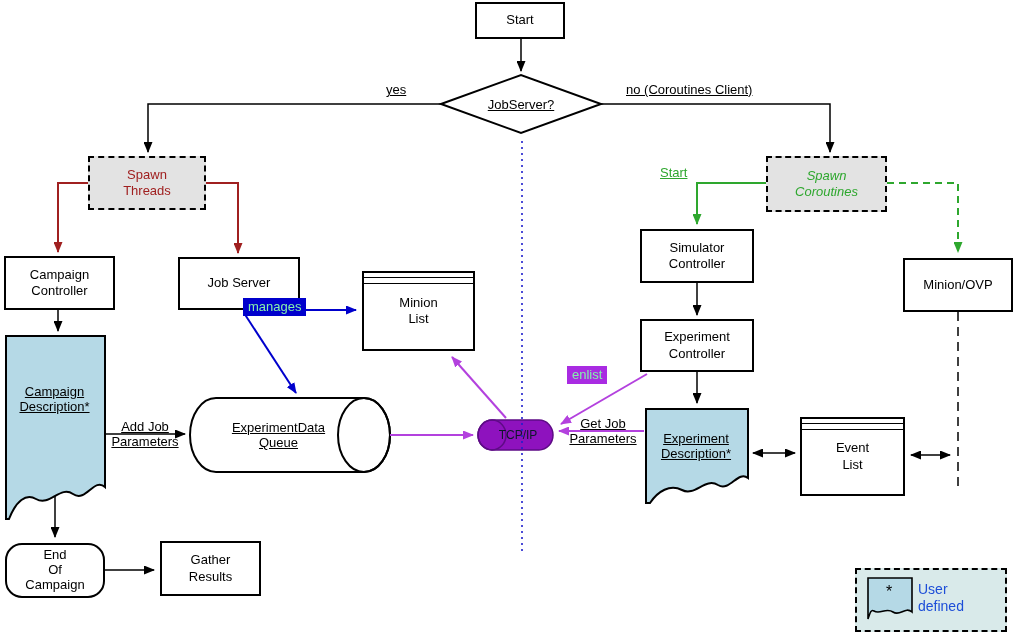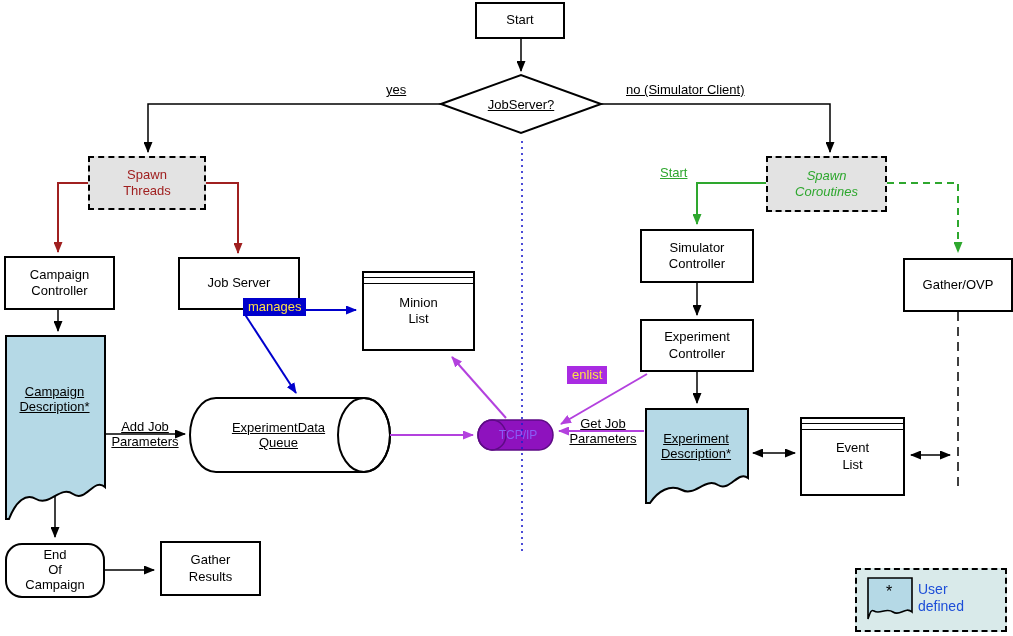--- a/index.html
+++ b/index.html
@@ -16,29 +16,29 @@
   .dashed-gray { border:2px dashed #000; background:#E3E3E3; }
   .red-text { color:#A02020; }
   .green-italic { color:#2EA72E; font-style:italic; }
   .rounded { border-radius:17px; }
   .listbox::before { content:""; position:absolute; left:0; right:0; top:4px; border-top:1.5px solid #000; }
   .listbox::after  { content:""; position:absolute; left:0; right:0; top:10px; border-top:1.5px solid #000; }
   .shape-label, .edge-label {
     position:absolute; z-index:3; font-size:13px; color:#000;
     text-align:center; white-space:pre-line; line-height:1.18;text-decoration:underline;
   }
-  .badge { position:absolute; z-index:4; font-size:13px; color:#fde047; padding:1px 5px; line-height:16px; }
+  .badge { position:absolute; z-index:4; font-size:13px; color:#86efac; padding:1px 5px; line-height:16px; }
   .legend-box { position:absolute; left:855px; top:568px; width:152px; height:64px;
     background:#D9EAEA; border:2px dashed #000; z-index:2; }
   .legend-label { position:absolute; left:918px; top:581px; z-index:3; font-size:14px;
     color:#1d4ed8; white-space:pre-line; line-height:1.2; }
   .legend-star { position:absolute; left:879px; top:583px; width:20px; text-align:center;
     z-index:4; font-size:16px; color:#000; }
   .tcp-label { position:absolute; left:486px; top:428px; width:64px; z-index:3;
-    font-size:12px; color:#8b5cf6; text-align:center; }
+    font-size:12px; color:#0f172a; text-align:center; }
 </style>
 </head>
 <body>
 
 <div id="canvas">
 
   <svg class="layer" width="1013" height="636">
     <defs>
       <marker id="mk-k" viewBox="0 0 11 9" refX="10" refY="4.5" markerWidth="11" markerHeight="9" markerUnits="userSpaceOnUse" orient="auto-start-reverse">
         <path d="M0,0 L11,4.5 L0,9 Z" fill="#000"></path>
@@ -117,21 +117,21 @@
 
   <div class="node listbox" style="left:362px;top:271px;width:113px;height:80px">Minion
 List</div>
 
   <div class="node" style="left:640px;top:229px;width:114px;height:54px">Simulator
 Controller</div>
 
   <div class="node" style="left:640px;top:319px;width:114px;height:53px">Experiment
 Controller</div>
 
-  <div class="node" style="left:903px;top:258px;width:110px;height:54px">Gather/OVP</div>
+  <div class="node" style="left:903px;top:258px;width:110px;height:54px">Minion/OVP</div>
 
   <div class="node listbox" style="left:800px;top:417px;width:105px;height:79px">Event
 List</div>
 
   <div class="node rounded" style="left:5px;top:543px;width:100px;height:55px;line-height:1.15">End
 Of
 Campaign</div>
 
   <div class="node" style="left:160px;top:541px;width:101px;height:55px">Gather
 Results</div>
@@ -144,21 +144,21 @@
   <div class="shape-label" style="left:201px;top:420px;width:155px">ExperimentData
 Queue</div>
 
   <div class="tcp-label">TCP/IP</div>
 
   <div class="shape-label" style="left:646px;top:431px;width:100px">Experiment
 Description*</div>
 
   <div class="edge-label" style="left:386px;top:82px">yes</div>
 
-  <div class="edge-label" style="left:626px;top:82px;white-space:nowrap">no (Simulator Client)</div>
+  <div class="edge-label" style="left:626px;top:82px;white-space:nowrap">no (Coroutines Client)</div>
 
   <div class="badge" style="left:243px;top:298px;background:#0000CC">manages</div>
 
   <div class="edge-label" style="left:104px;top:419px;width:82px">Add Job
 Parameters</div>
 
   <div class="badge" style="left:567px;top:366px;background:#A92BE2">enlist</div>
 
   <div class="edge-label" style="left:563px;top:416px;width:80px">Get Job
 Parameters</div>

